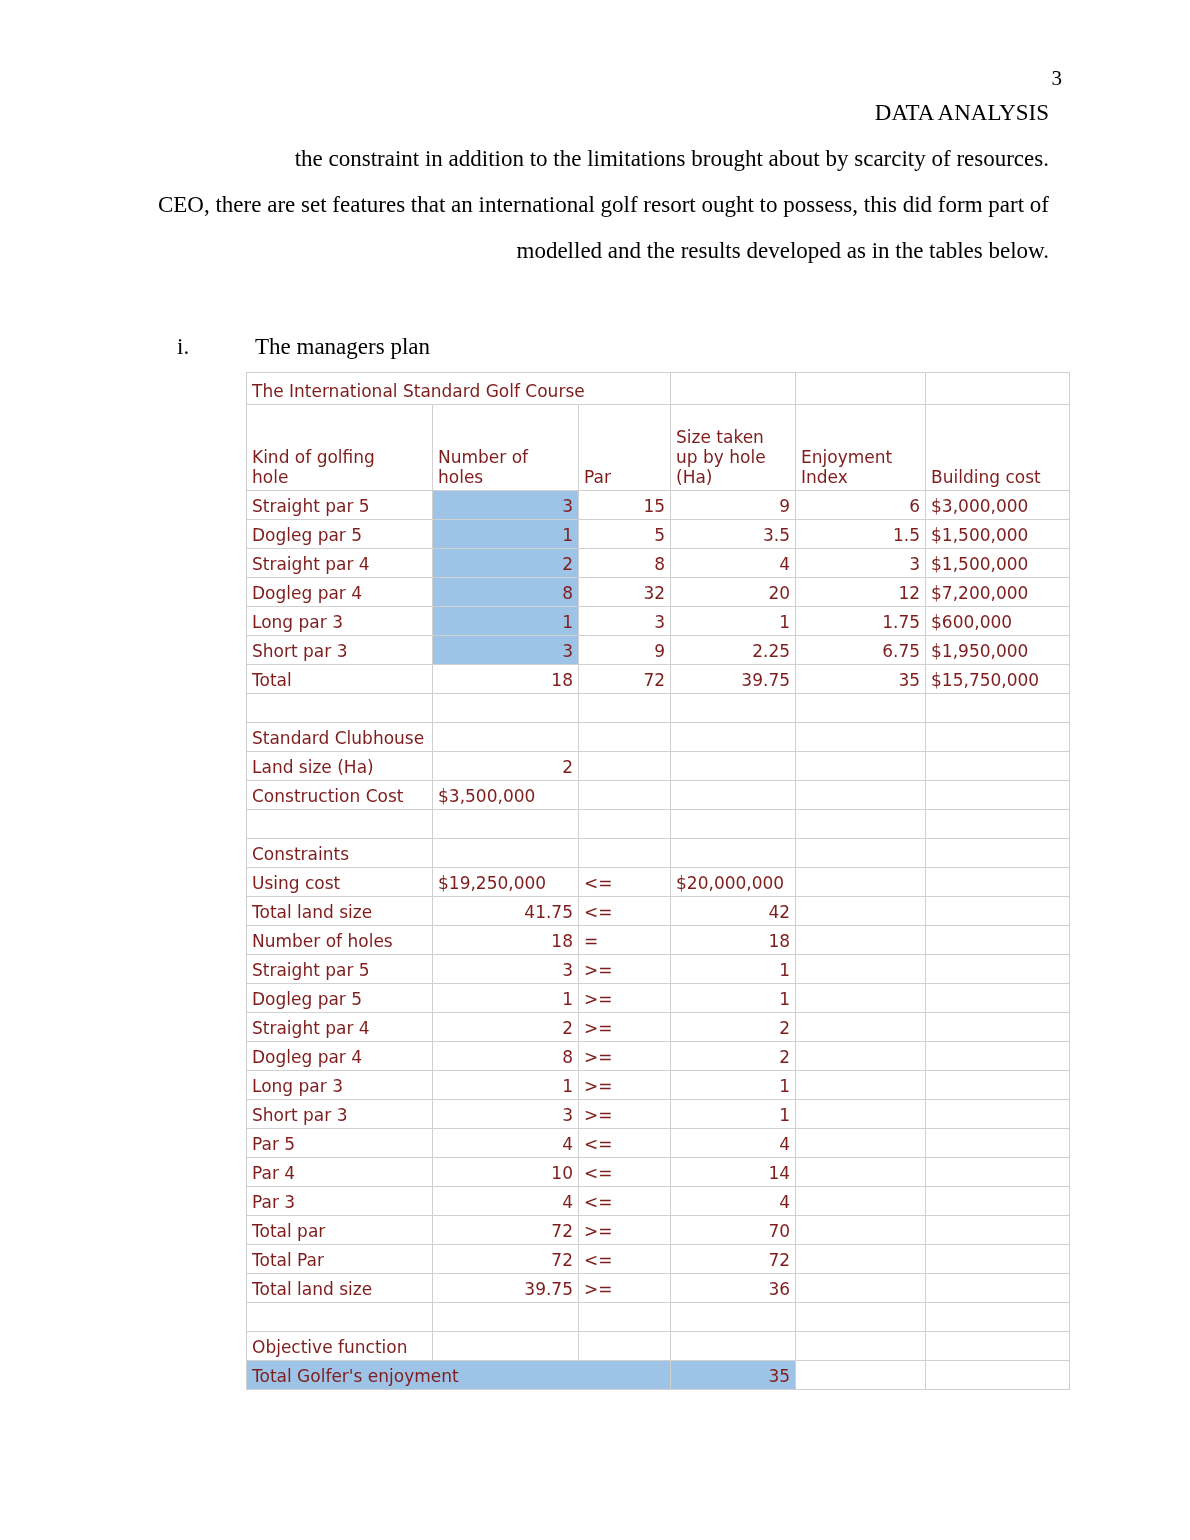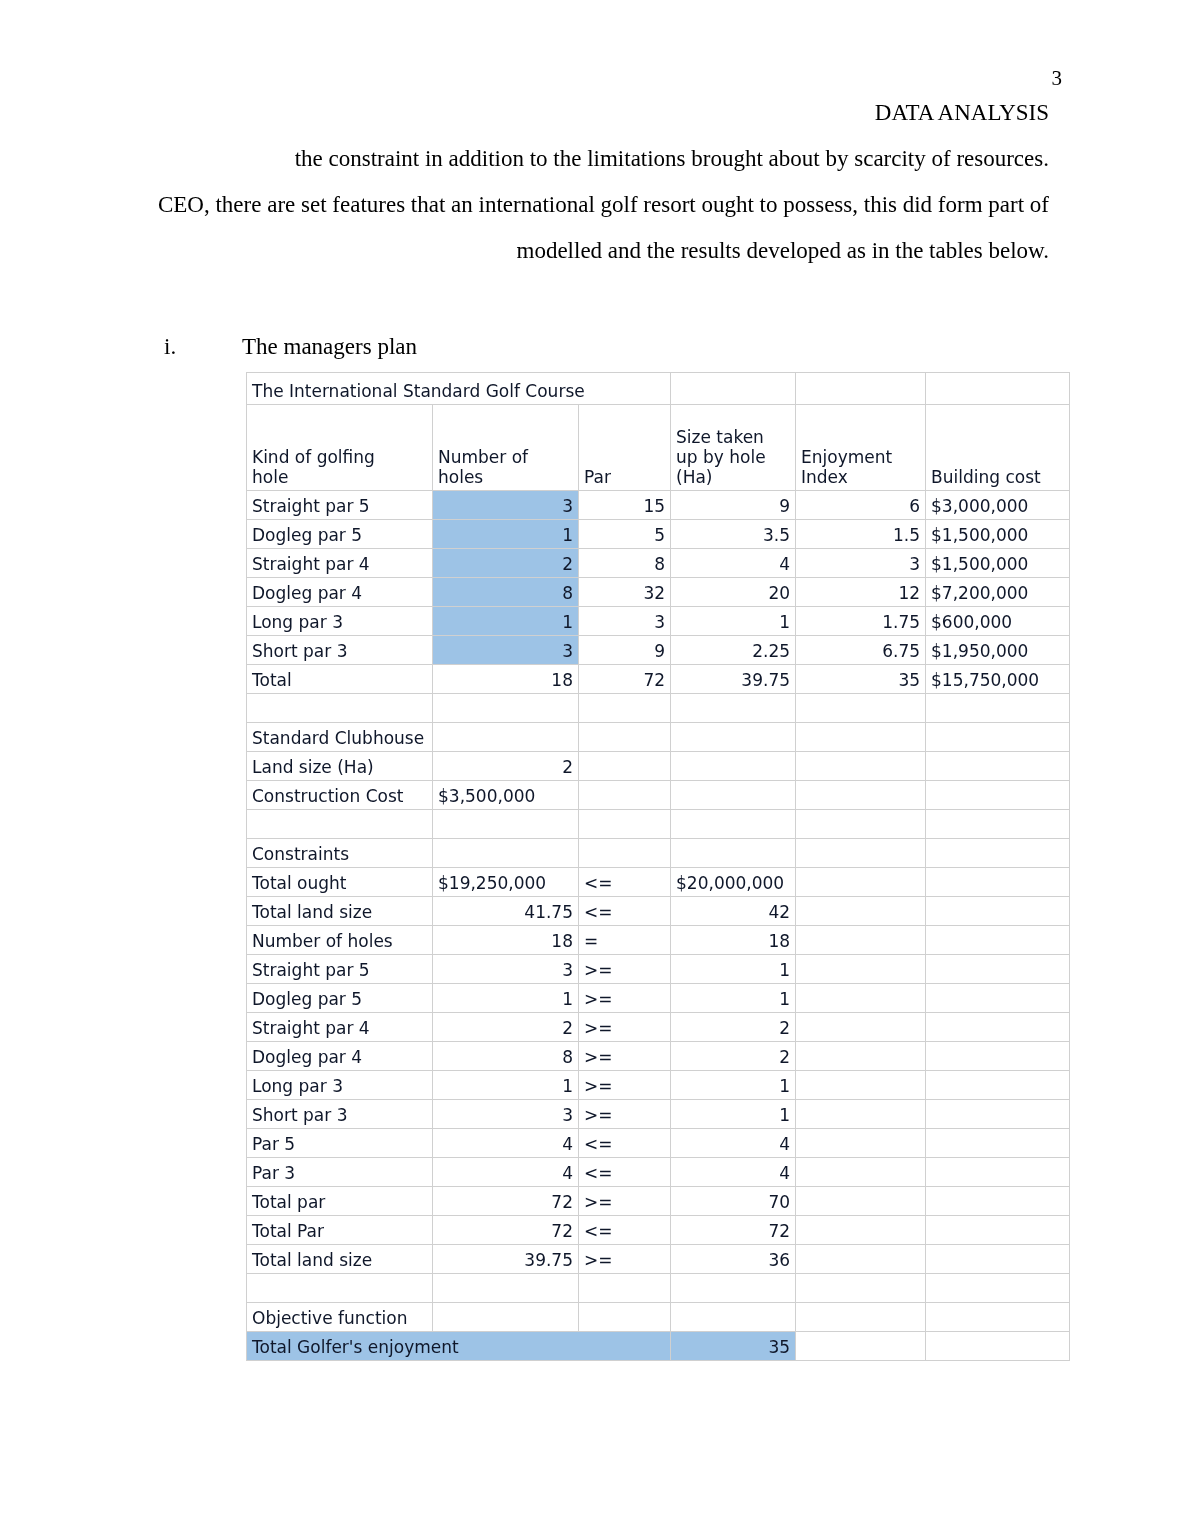--- a/index.html
+++ b/index.html
@@ -38,21 +38,21 @@
     margin: 0 0 0 0;
     font-size: 23px;
     line-height: 46px;
     text-align: right;
   }
   .prose p.heading { }
   .prose p.indent { text-indent: 40px; }
 
   .listline {
     position: absolute;
-    left: 164px;
+    left: 177px;
     top: 332px;
     width: 880px;
     font-size: 23px;
     line-height: 30px;
   }
   .listline .numeral {
     display: inline-block;
     width: 78px;
   }
 
@@ -62,21 +62,21 @@
     left: 246px;
     top: 372px;
     width: 823px;
   }
   table.sheet {
     border-collapse: collapse;
     table-layout: fixed;
     width: 823px;
     font-family: "DejaVu Sans", "Liberation Sans", sans-serif;
     font-size: 17px;
-    color: #0f172a;
+    color: #7f1d1d;
   }
   table.sheet col.c1 { width: 186px; }
   table.sheet col.c2 { width: 146px; }
   table.sheet col.c3 {  width: 92px; }
   table.sheet col.c4 { width: 125px; }
   table.sheet col.c5 { width: 130px; }
   table.sheet col.c6 { width: 144px; }
 
   table.sheet td {
     border: 1px solid #d0d0d0;
@@ -253,21 +253,21 @@
         </tr>
         <tr>
           <td class="l">Constraints</td>
           <td class="blank"></td>
           <td class="blank"></td>
           <td class="blank"></td>
           <td class="blank"></td>
           <td class="blank"></td>
         </tr>
         <tr>
-          <td class="l">Total ought</td>
+          <td class="l">Using cost</td>
           <td class="r-pad">$19,250,000</td>
           <td class="l">&lt;=</td>
           <td class="r-pad">$20,000,000</td>
           <td class="blank"></td>
           <td class="blank"></td>
         </tr>
         <tr>
           <td class="l">Total land size</td>
           <td class="r">41.75</td>
           <td class="l">&lt;=</td>
@@ -333,20 +333,28 @@
         </tr>
         <tr>
           <td class="l">Par 5</td>
           <td class="r">4</td>
           <td class="l">&lt;=</td>
           <td class="r">4</td>
           <td class="blank"></td>
           <td class="blank"></td>
         </tr>
         <tr>
+          <td class="l">Par 4</td>
+          <td class="r">10</td>
+          <td class="l">&lt;=</td>
+          <td class="r">14</td>
+          <td class="blank"></td>
+          <td class="blank"></td>
+        </tr>
+        <tr>
           <td class="l">Par 3</td>
           <td class="r">4</td>
           <td class="l">&lt;=</td>
           <td class="r">4</td>
           <td class="blank"></td>
           <td class="blank"></td>
         </tr>
         <tr>
           <td class="l">Total par</td>
           <td class="r">72</td>

